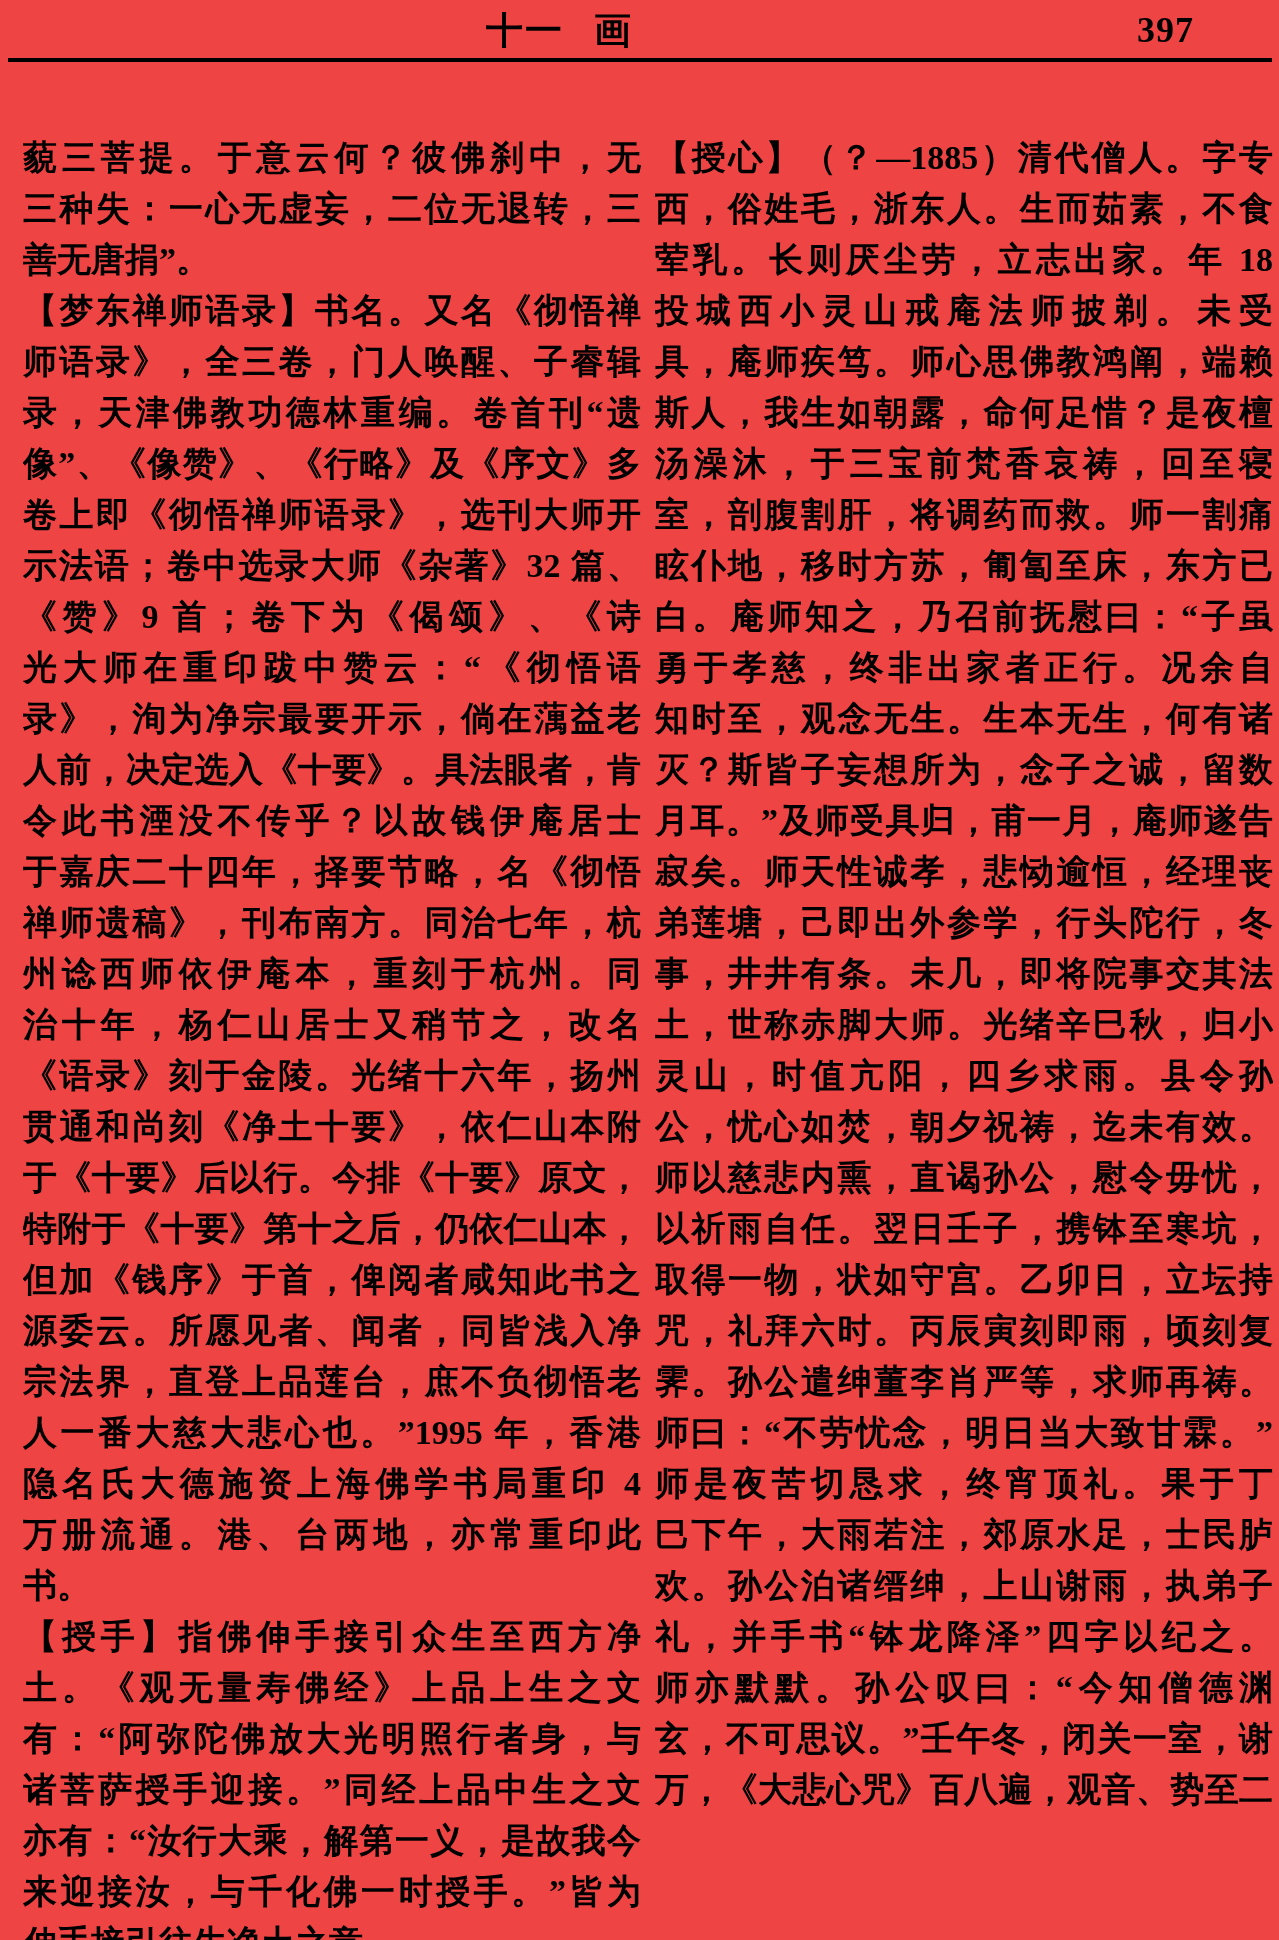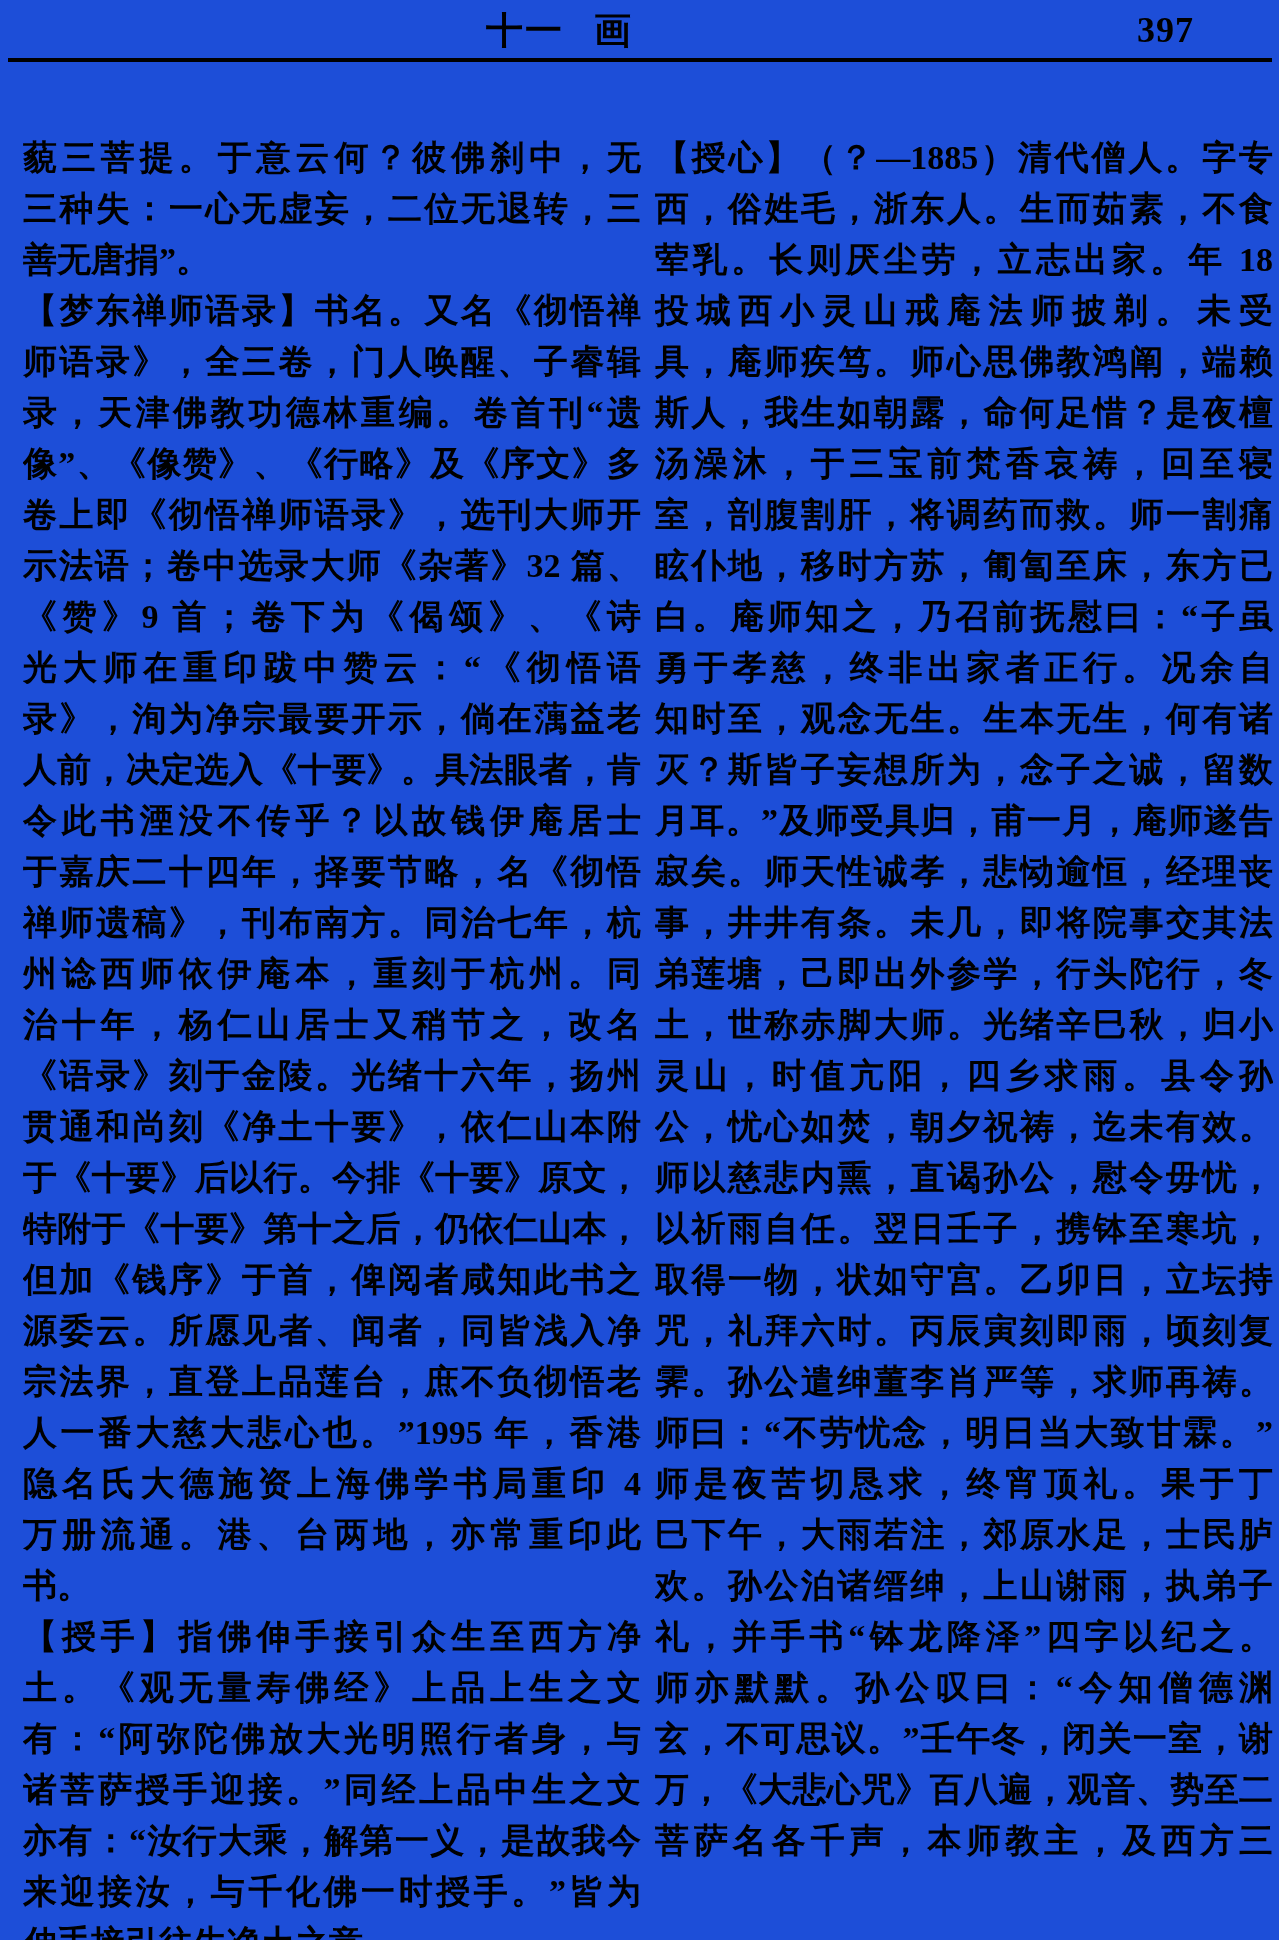--- a/index.html
+++ b/index.html
@@ -11,21 +11,21 @@
     width: 1279px;
     height: 1940px;
     position: relative;
     overflow: hidden;
     color: #000;
     font-family: "Liberation Serif", serif;
   }
   .page {
     position: absolute;
     inset: 0;
-    background: #1d4ed8;
+    background: #ef4444;
   }
   
   .header-title {
     position: absolute;
     top: 6px;
     left: 486px;
     font-size: 37px;
     font-weight: 700;
     letter-spacing: 2px;
     white-space: nowrap;
@@ -137,34 +137,33 @@
       <div class="line">斯人，我生如朝露，命何足惜？是夜檀</div>
       <div class="line">汤澡沐，于三宝前梵香哀祷，回至寝</div>
       <div class="line">室，剖腹割肝，将调药而救。师一割痛</div>
       <div class="line">眩仆地，移时方苏，匍匐至床，东方已</div>
       <div class="line">白。庵师知之，乃召前抚慰曰：“子虽</div>
       <div class="line">勇于孝慈，终非出家者正行。况余自</div>
       <div class="line">知时至，观念无生。生本无生，何有诸</div>
       <div class="line">灭？斯皆子妄想所为，念子之诚，留数</div>
       <div class="line">月耳。”及师受具归，甫一月，庵师遂告</div>
       <div class="line">寂矣。师天性诚孝，悲恸逾恒，经理丧</div>
+      <div class="line">弟莲塘，己即出外参学，行头陀行，冬</div>
       <div class="line">事，井井有条。未几，即将院事交其法</div>
-      <div class="line">弟莲塘，己即出外参学，行头陀行，冬</div>
       <div class="line">土，世称赤脚大师。光绪辛巳秋，归小</div>
       <div class="line">灵山，时值亢阳，四乡求雨。县令孙</div>
       <div class="line">公，忧心如焚，朝夕祝祷，迄未有效。</div>
       <div class="line">师以慈悲内熏，直谒孙公，慰令毋忧，</div>
       <div class="line">以祈雨自任。翌日壬子，携钵至寒坑，</div>
       <div class="line">取得一物，状如守宫。乙卯日，立坛持</div>
       <div class="line">咒，礼拜六时。丙辰寅刻即雨，顷刻复</div>
       <div class="line">霁。孙公遣绅董李肖严等，求师再祷。</div>
       <div class="line">师曰：“不劳忧念，明日当大致甘霖。”</div>
       <div class="line">师是夜苦切恳求，终宵顶礼。果于丁</div>
       <div class="line">巳下午，大雨若注，郊原水足，士民胪</div>
       <div class="line">欢。孙公泊诸缙绅，上山谢雨，执弟子</div>
       <div class="line">礼，并手书“钵龙降泽”四字以纪之。</div>
       <div class="line">师亦默默。孙公叹曰：“今知僧德渊</div>
       <div class="line">玄，不可思议。”壬午冬，闭关一室，谢</div>
       <div class="line">万，《大悲心咒》百八遍，观音、势至二</div>
-      <div class="line">菩萨名各千声，本师教主，及西方三</div>
     </div>
 
 </div>
 
 </body></html>

